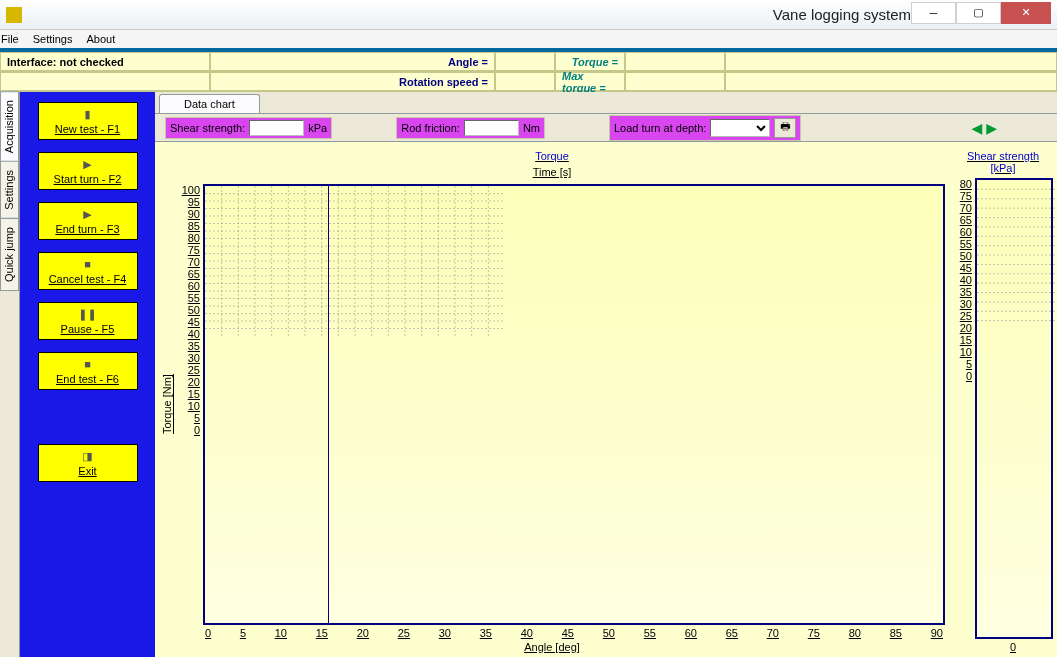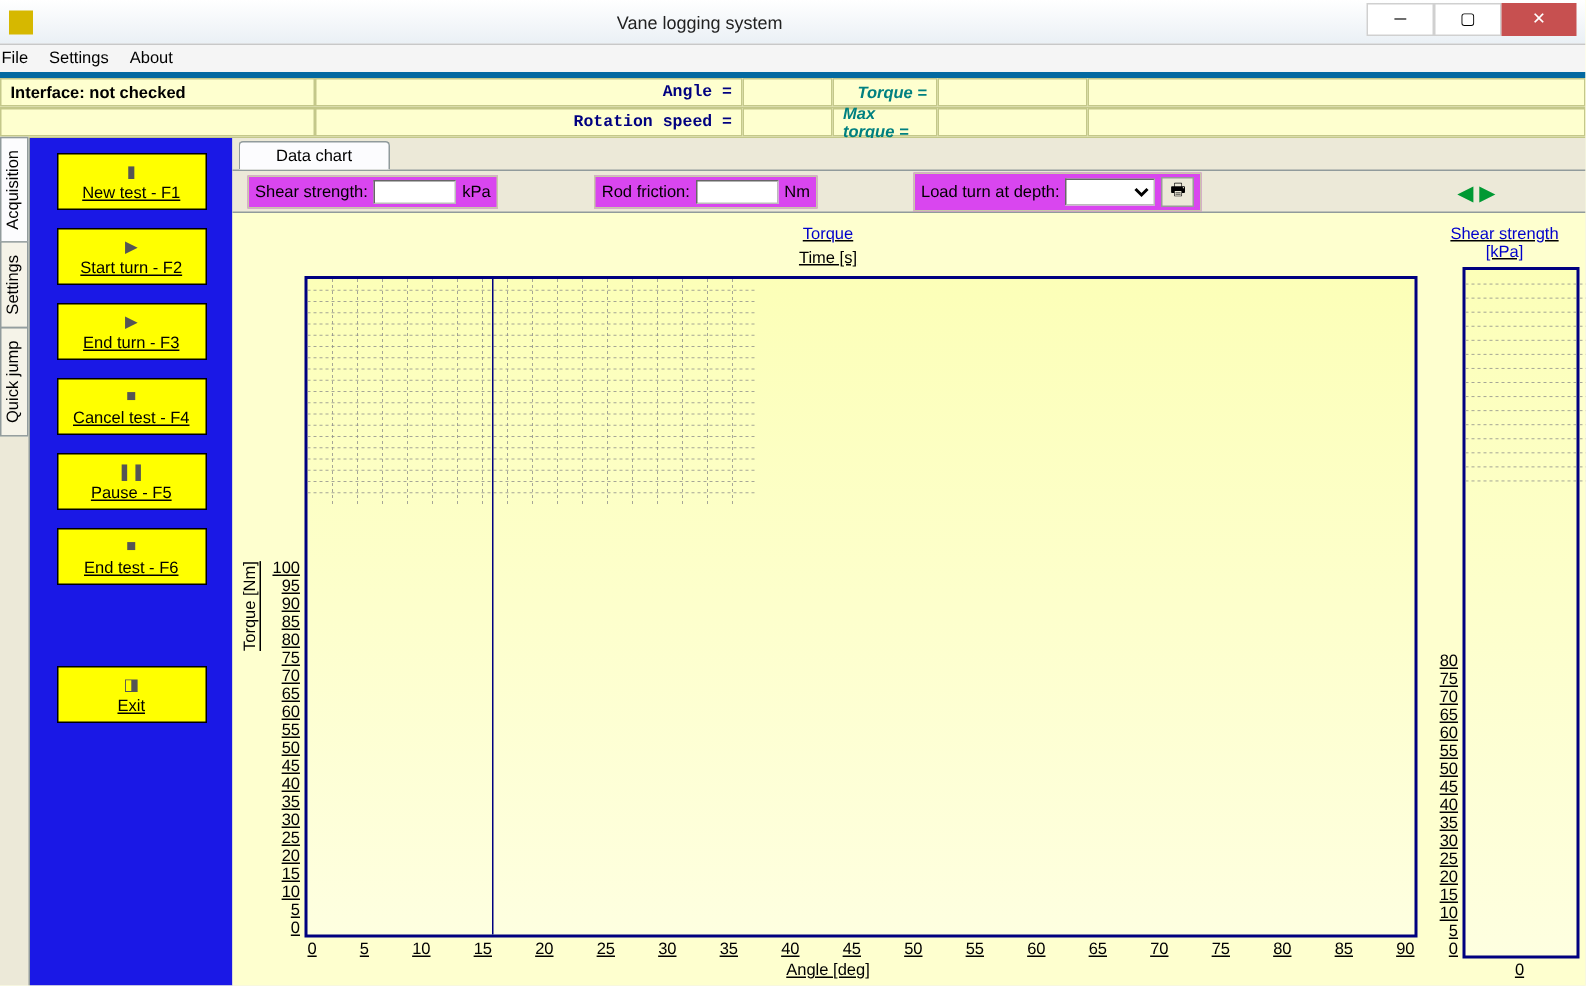--- a/index.html
+++ b/index.html
@@ -1,31 +1,31 @@
 <!DOCTYPE html>
 <html><head>
 <meta charset="utf-8">
 <style>
 * { box-sizing: border-box; margin: 0; padding: 0; font-family: Tahoma, sans-serif; font-size: 11px; }
 body { background: #fff; width: 1057px; height: 657px; overflow: hidden; }
 
 .titlebar { height: 30px; background: linear-gradient(#fff, #eaf0f5); border-bottom: 1px solid #c8c8c8; display: flex; align-items: center; padding: 0 6px; position: relative; }
 .titlebar .app-icon { width: 16px; height: 16px; background: #d6b800; }
-.titlebar .title { flex: 1; text-align: center; color: #222; font-size: 12px; }
+.titlebar .title { flex: 1; text-align: right; color: #222; font-size: 15px; }
 .winbtns { display: flex; }
 .winbtn { width: 45px; height: 22px; display: flex; align-items: center; justify-content: center; border: 1px solid transparent; margin-top: -4px; }
 .winbtn.close { background: #c75050; color: #fff; width: 50px; }
 .winbtn.min, .winbtn.max { background: #fff; border-color: #d0d0d0; }
 
 .menubar { height: 22px; background: #f5f5f5; border-bottom: 4px solid #0369a1; display: flex; align-items: center; padding: 0 1px; gap: 14px; }
 .menuitem { cursor: pointer; }
 
 .statusrow { height: 20px; display: flex; border-bottom: 1px solid #c4c88a; }
 .statuscell { border: 1px solid #c4c88a; background: #feffcf; display: flex; align-items: center; padding: 0 6px; }
-.lbl-navy { color: #000080; font-weight: bold; font-family: Liberation Mono, monospace; }
+.lbl-navy { color: #000080; font-weight: bold; }
 .lbl-teal { color: #008080; font-weight: bold; font-style: italic; }
 .statuscell.label { justify-content: flex-end; }
 
 .mainarea { display: flex; height: calc(100% - 92px); background: #ece9d8; }
 .vtabs { width: 20px; background: #ece9d8; display: flex; flex-direction: column; border-right: 1px solid #919b9c; }
 .vtab { writing-mode: vertical-rl; transform: rotate(180deg); padding: 8px 2px; border: 1px solid #919b9c; background: #f5f3e8; cursor: pointer; text-align: center; margin-top: -1px; }
 .vtab.active { background: #fcfcfe; }
 
 .sidepanel { width: 135px; background: #1a18e6; padding: 10px 6px; display: flex; flex-direction: column; gap: 12px; align-items: center; }
 .yellowbtn { width: 100px; height: 38px; background: #ffff00; border: 1px solid #000; display: flex; flex-direction: column; align-items: center; justify-content: center; gap: 2px; cursor: pointer; font-size: 11px; }
@@ -43,21 +43,21 @@
 .iconbtn { width: 22px; height: 20px; border: 1px solid #999; background: #ece9d8; display: flex; align-items: center; justify-content: center; cursor: pointer; }
 .arrows { display: flex; gap: 4px; margin-left: auto; margin-right: 50px; }
 .arrow { color: #009933; font-size: 14px; cursor: pointer; }
 
 .chartzone { flex: 1; display: flex; background: #feffcf; padding: 8px 4px 4px 4px; gap: 8px; text-decoration: underline; }
 .mainchart { flex: 1; display: flex; flex-direction: column; align-items: center; }
 .ctitle { color: #0000cc; font-size: 11px; margin-bottom: 4px; }
 .csub { color: #000; font-size: 11px; margin-bottom: 6px; }
 .plotrow { display: flex; width: 100%; flex: 1; }
 .ylabel { writing-mode: vertical-rl; transform: rotate(180deg); text-align: center; padding: 0 2px; }
-.yaxis { width: 28px; display: flex; flex-direction: column; justify-content: flex-end; text-align: right; padding-right: 3px; font-size: 10px; }
+.yaxis { width: 28px; display: flex; flex-direction: column; justify-content: flex-start; text-align: right; padding-right: 3px; font-size: 10px; }
 .plot { flex: 1; border: 2px solid #000080; background: linear-gradient(#fcffb8, #feffe0); position: relative; }
 .grid { position: absolute; inset: 0; }
 .xaxis { display: flex; padding-left: 46px; padding-right: 2px; justify-content: space-between; margin-top: 2px; font-size: 10px; }
 .xaxis-wrap { width: 100%; }
 .xlabel { text-align: center; margin-top: 2px; }
 
 .sidechart { width: 100px; display: flex; flex-direction: column; align-items: center; }
 .sidechart .plot { width: 50px; }
 .sidechart .yaxis { width: 22px; }
 hr.vline { position: absolute; top: 0; bottom: 0; border: none; border-left: 1px solid #000080; }

